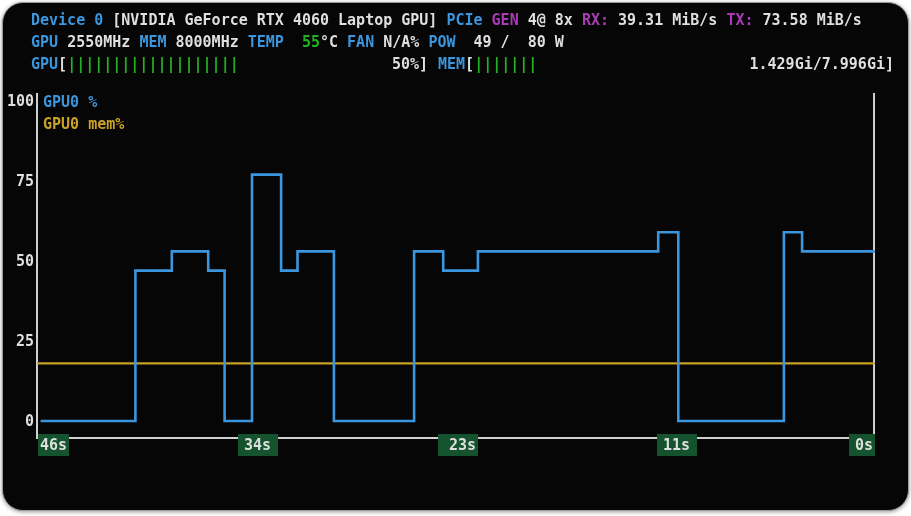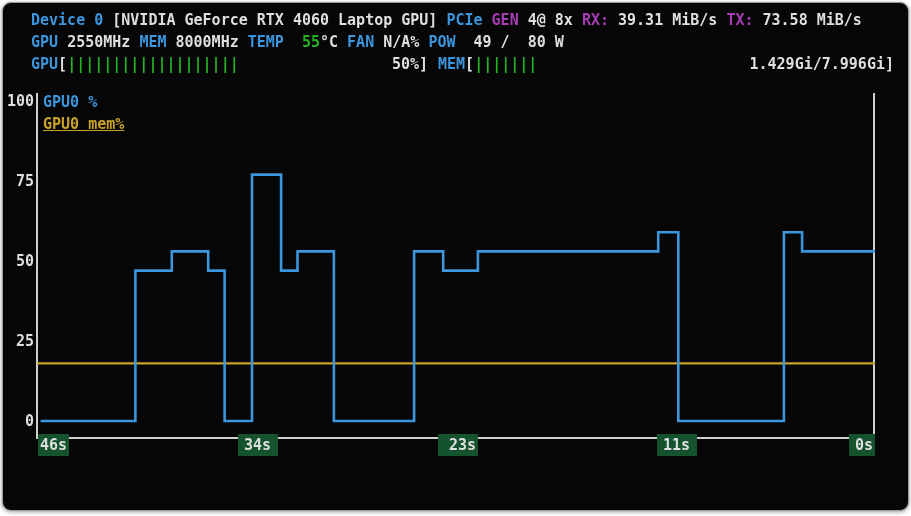--- a/index.html
+++ b/index.html
@@ -1,19 +1,19 @@
 <!DOCTYPE html>
 <html style="--c-blue: #3B96DE; --c-magenta: #A93CB4; --c-green: #22B322; --c-white: #DFDFDF; --c-yellow: #C9A227; --c-axis: #CFCFCF; --bar-green: #17A317; --bar-blue: #4B97D3; --bar-text: #000000;"><head>
 <meta charset="utf-8">
 <style>
   html,body{margin:0;padding:0;}
   body{width:911px;height:516px;background:#ffffff;position:relative;overflow:hidden;
        font-family:"DejaVu Sans Mono",monospace;}
   .window{position:absolute;left:2px;top:2px;width:905px;height:507px;background:#060606;
-          border:1px solid #9b9b9b;border-radius:9px;overflow:hidden;
+          border:1px solid #9b9b9b;border-radius:21px;overflow:hidden;
           box-shadow:0 1px 4px rgba(0,0,0,.4);}
   .term{position:absolute;left:-2px;top:-2px;width:911px;height:516px;}
   .tline{position:absolute;left:30px;height:22px;line-height:22px;font-size:15px;font-weight:bold;
          white-space:pre;}
   #line1{top:8px;}
   #line2{top:30px;}
   .c-blue{color:var(--c-blue);}
   .c-magenta{color:var(--c-magenta);}
   .c-green{color:var(--c-green);}
   .c-white{color:var(--c-white);}
@@ -73,21 +73,21 @@
       </div>
     <div id="xticks">
         <div class="xtick" style="left: 37px;">46s</div>
         <div class="xtick" style="left: 236.609px; width: 36px; text-align: center;">34s</div>
         <div class="xtick" style="left: 437px; width: 36px; text-align: right;">23s</div>
         <div class="xtick" style="left: 655.609px; width: 36px; text-align: center;">11s</div>
         <div class="xtick" style="left: 848px; width: 22px; text-align: right;">0s</div>
       </div>
     <div id="legend">
         <div class="legend-item c-blue" style="top: 90px;">GPU0 %</div>
-        <div class="legend-item c-yellow" style="top: 112px; text-decoration: underline;">GPU0 mem%</div>
+        <div class="legend-item c-yellow" style="top: 112px;">GPU0 mem%</div>
       </div>
 
     <svg class="plot" width="911" height="516">
       <path id="line-mem" fill="none" stroke-width="2.4" d="M36,362.4H874" stroke="#C9A227"></path>
       <path id="line-gpu" fill="none" stroke-width="2.6" d="M39.6,420.0H134.4V269.6H170.8V250.4H207.2V269.6H223.6V420.0H251.0V173.6H280.1V269.6H296.5V250.4H332.9V420.0H413.1V250.4H442.2V269.6H476.9V250.4H657.2V231.2H677.3V420.0H782.9V231.2H801.1V250.4H874" stroke="#3B96DE"></path>
     </svg>
 
     <div id="procbar">
     </div>
 

